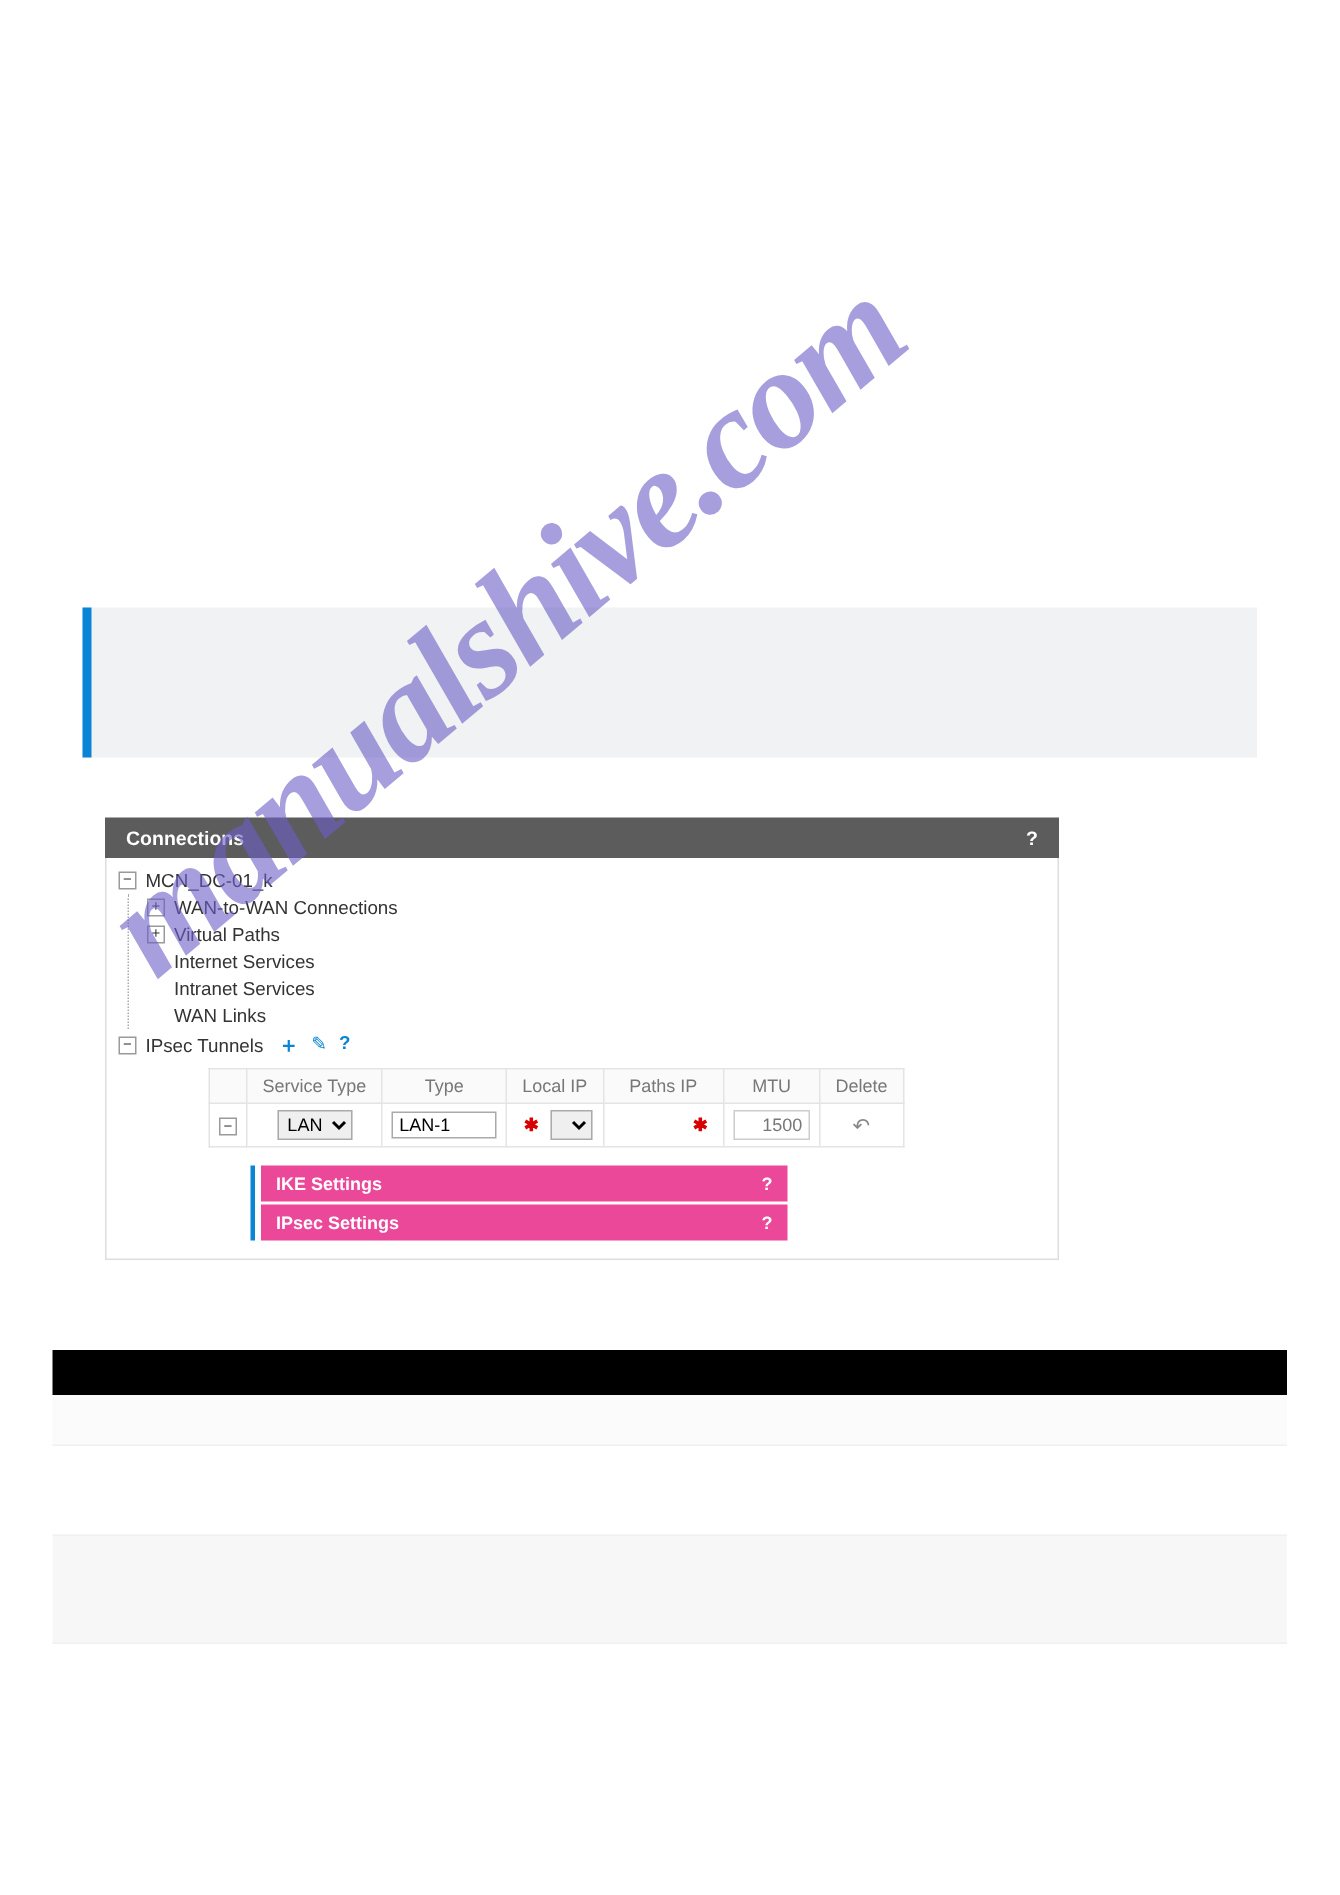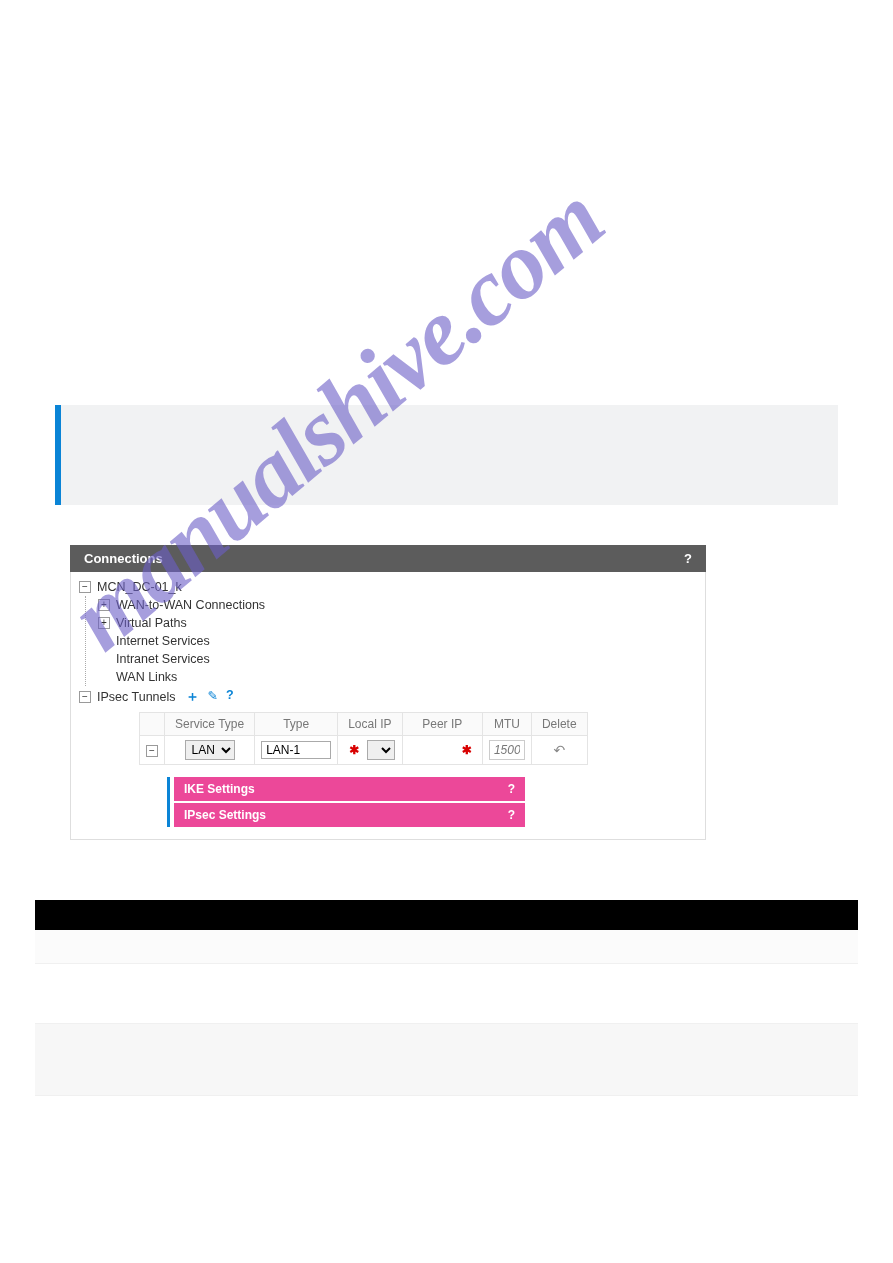--- a/index.html
+++ b/index.html
@@ -84,26 +84,25 @@
 .mini-expander { border: 1px solid #9a9a9a; width: 12px; height: 12px; display: inline-flex; align-items: center; justify-content: center; font-size: 10px; }
 .mini-expander::before { content: "−"; }
 select.styled {
   font-size: 12px;
   border: 1px solid #aaa;
   padding: 1px 2px;
 }
 .req { color: #d80000; font-weight: 700; padding: 0 4px; }
 .mtu-box {
   border: 1px solid #ccc;
-  width: 36px;
+  width: 51px;
   text-align: right;
   padding: 2px 4px;
   color: #777;
   font-size: 12px;
-  font-style: italic;
 }
 .undo { color: #888; font-size: 14px; }
 .sub-settings {
   margin-left: 88px;
   margin-top: 12px;
   width: 358px;
   border-left: 3px solid #0a84d6;
   padding-left: 4px;
 }
 .settings-bar {
@@ -200,21 +199,21 @@
       </div>
 
       <div class="subtable-wrap">
         <table class="subtable">
           <thead>
             <tr>
               <th style="width:24px"></th>
               <th>Service Type</th>
               <th>Type</th>
               <th>Local IP</th>
-              <th>Peer IP</th>
+              <th>Paths IP</th>
               <th>MTU</th>
               <th>Delete</th>
             </tr>
           </thead>
           <tbody>
             <tr>
               <td><span class="mini-expander"></span></td>
               <td>
                 <select class="styled">
                   <option>LAN</option>

